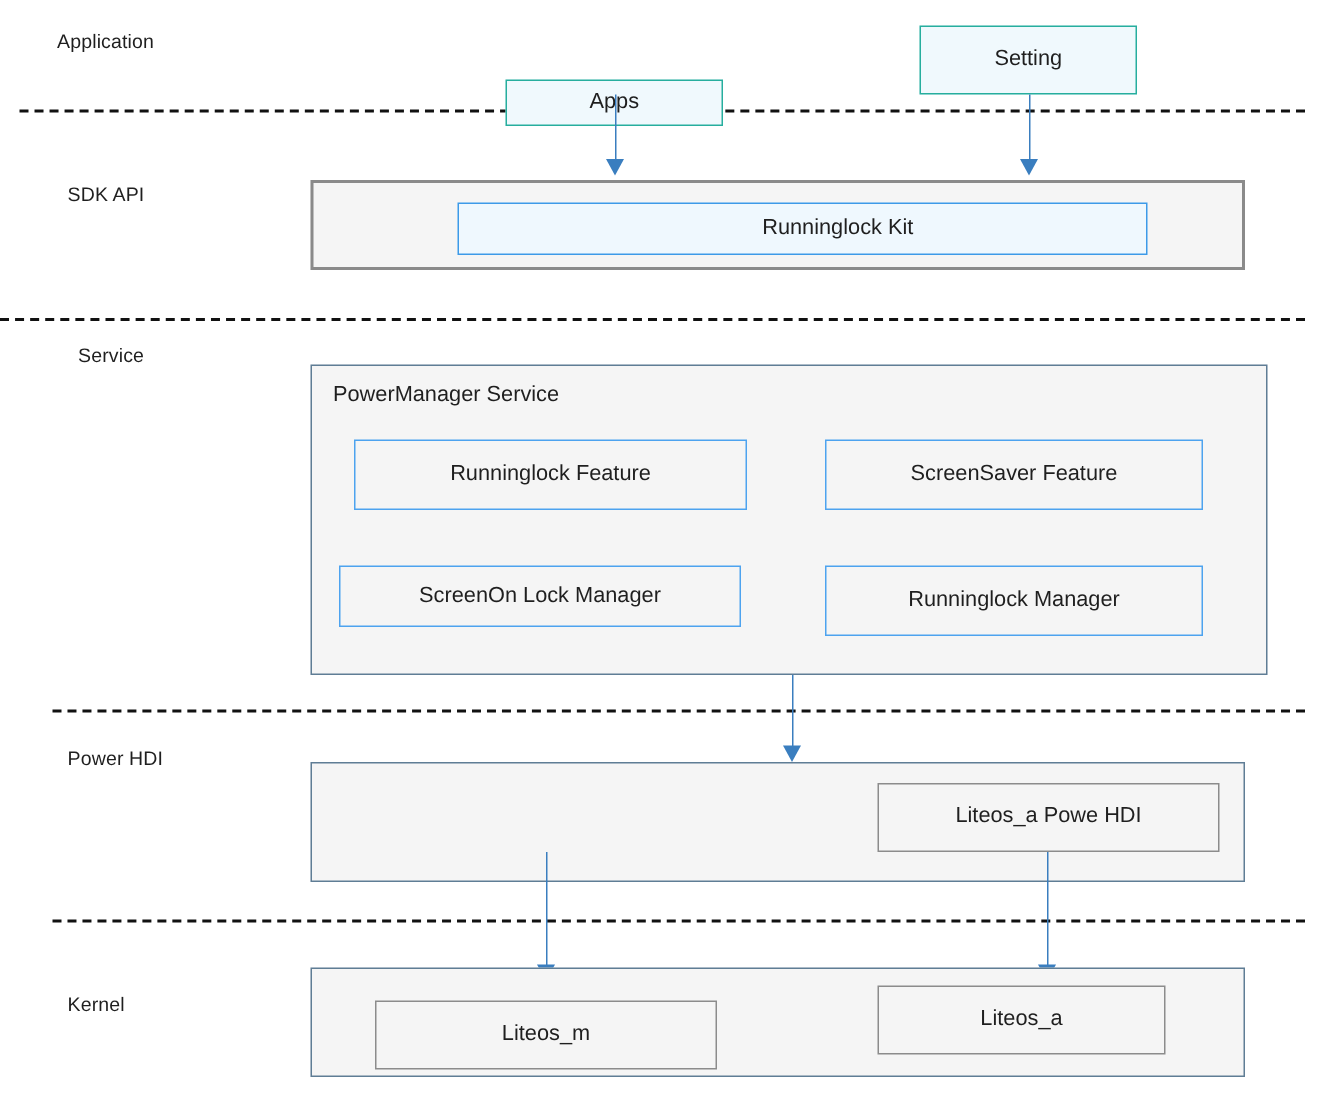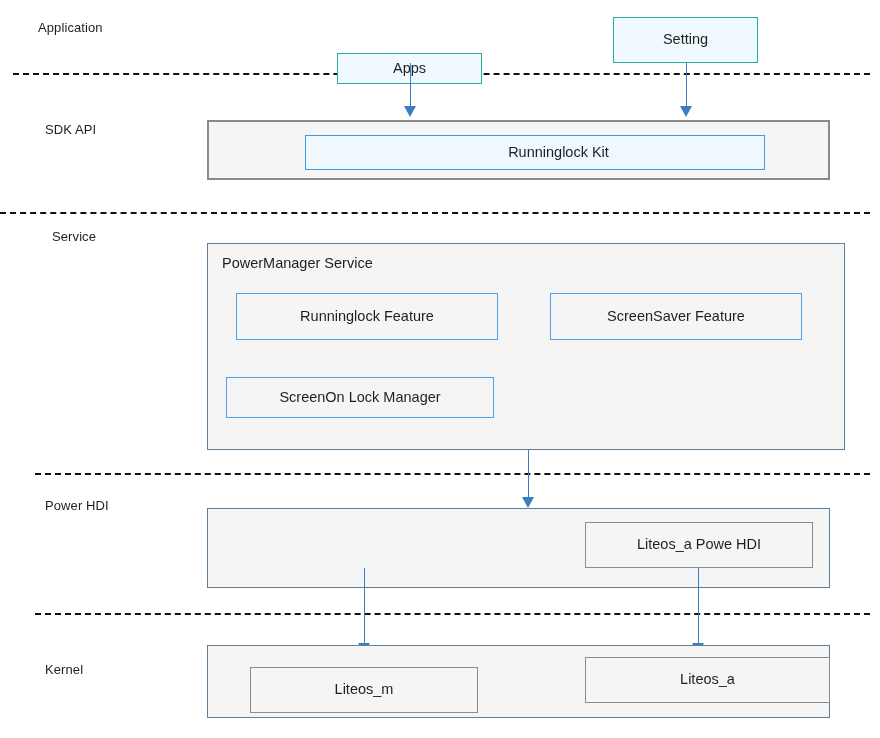--- a/index.html
+++ b/index.html
@@ -145,34 +145,35 @@
   <div class="container blue-frame" style="left:207px; top:243px; width:638px; height:207px;">
     <div class="container-title">PowerManager Service</div>
   </div>
 
   <div class="node module-box" style="left:236px; top:293px; width:262px; height:47px;">Runninglock Feature</div>
 
   <div class="node module-box" style="left:550px; top:293px; width:252px; height:47px;">ScreenSaver Feature</div>
 
   <div class="node module-box" style="left:226px; top:377px; width:268px; height:41px;text-align:center;">ScreenOn Lock Manager</div>
 
+  <div class="node module-box" style="left:550px; top:377px; width:252px; height:47px;">Runninglock Manager</div>
 
   <div class="arrow-line" style="left:528px; top:450px; height:49px;"></div>
   <div class="arrow-head" style="left:522px; top:497px;"></div>
 
   <div class="container blue-frame" style="left:207px; top:508px; width:623px; height:80px;"></div>
 
 
   <div class="node leaf-box" style="left:585px; top:522px; width:228px; height:46px;">Liteos_a Powe HDI</div>
 
   <div class="arrow-line" style="left:364px; top:568px; height:77px;"></div>
   <div class="arrow-head" style="left:358px; top:643px;"></div>
 
   <div class="arrow-line" style="left:698px; top:568px; height:77px;"></div>
   <div class="arrow-head" style="left:692px; top:643px;"></div>
 
   <div class="container blue-frame" style="left:207px; top:645px; width:623px; height:73px;"></div>
 
   <div class="node leaf-box" style="left:250px; top:657px; width:228px; height:46px;margin-top:10px;">Liteos_m</div>
 
-  <div class="node leaf-box" style="left:585px; top:657px; width:245px; height:46px;">Liteos_a</div>
+  <div class="node leaf-box" style="left:585px; top:657px; width:192px; height:46px;">Liteos_a</div>
 
 </div>
 
 </body></html>

